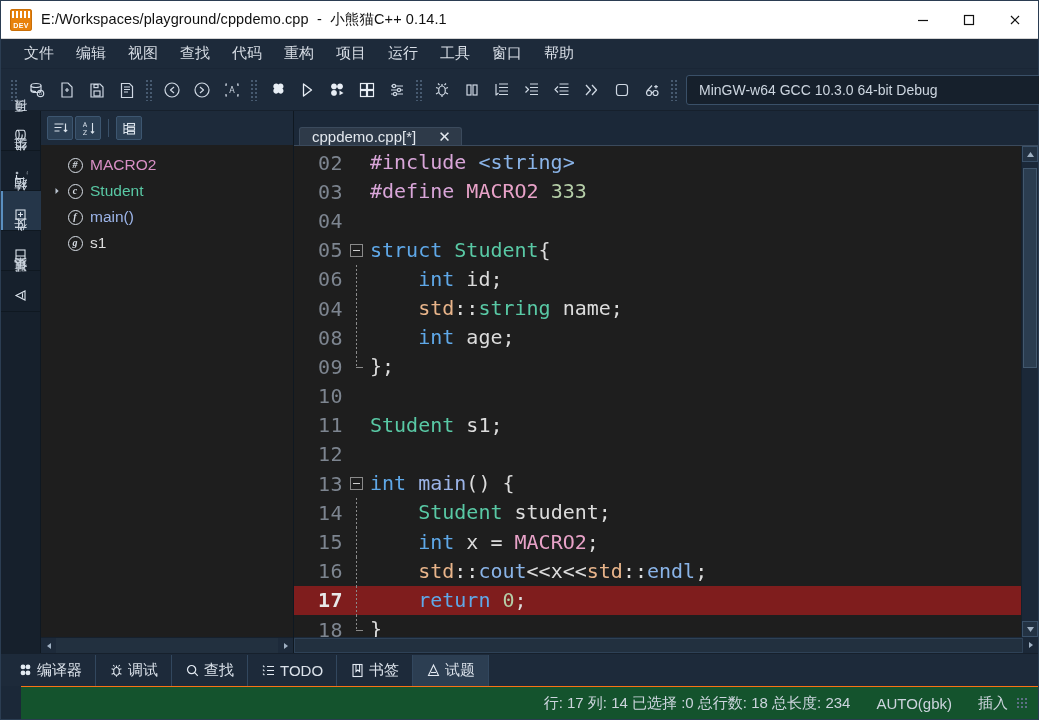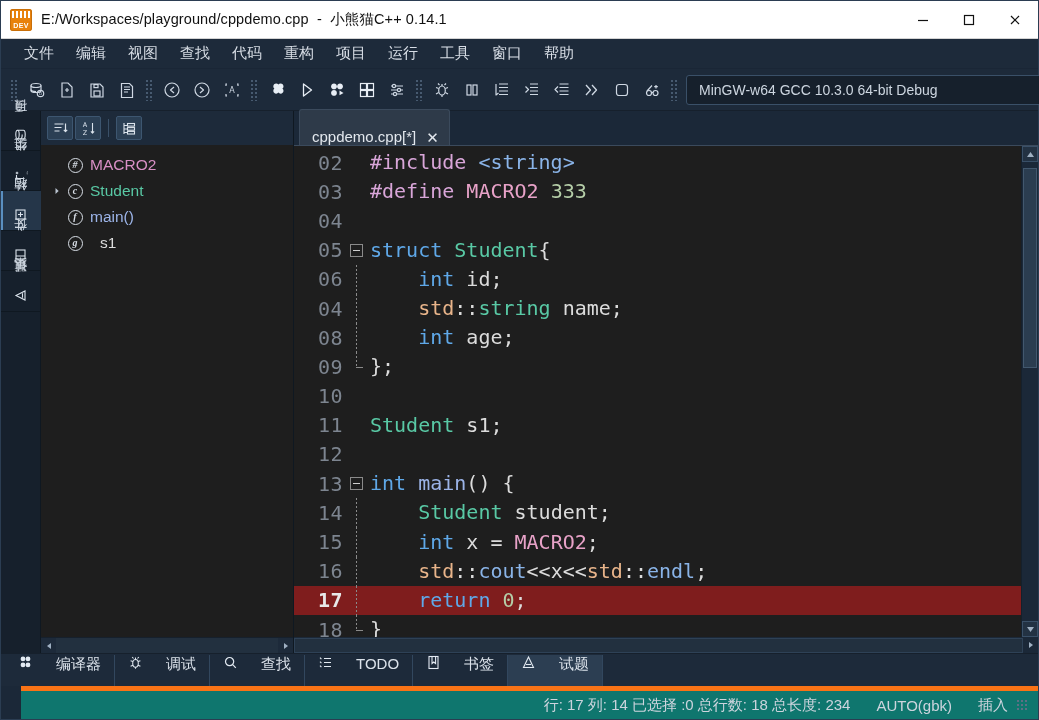--- a/index.html
+++ b/index.html
@@ -118,22 +118,22 @@
   .panel-hscroll { height:16px; flex:0 0 16px; background:#1d2a3a; display:flex; align-items:center;
                    border-top:1px solid #16202c; }
   .hs-arrow { width:15px; height:15px; display:flex; align-items:center; justify-content:center; }
   .hs-track { flex:1 1 auto; height:15px; background:#22303f; }
 
   
   .editor-area { flex:1 1 auto; display:flex; flex-direction:column; min-width:0; background:#1b2838; }
   .tabstrip { height:34px; flex:0 0 34px; background:#1b2838; display:flex; align-items:flex-end;
               padding-left:5px; }
   .etab {
-    height:36px; background:#2e3a49; border:1px solid #3b4a5c; border-bottom:none;
-    border-radius:3px 3px 0 0; display:flex; align-items:flex-end; padding:0 8px 0 12px; gap:8px;
+    height:18px; background:#2e3a49; border:1px solid #3b4a5c; border-bottom:none;
+    border-radius:3px 3px 0 0; display:flex; align-items:center; padding:0 8px 0 12px; gap:20px;
   }
   .etab .name { font-size:15px; color:#e3e8ee; white-space:nowrap; }
   .etab .x { font-size:15px; color:#e3e8ee; line-height:1; padding:0 2px; }
   .editor-wrap { flex:1 1 auto; display:flex; min-height:0; border-top:1px solid #3b4a5c; }
   .code-pane { flex:1 1 auto; background:#1e1e1e; position:relative; overflow:hidden; min-width:0;
                font-family:"DejaVu Sans Mono", monospace; }
   .code-rows { padding-top:2px; }
   .crow { height:29.2px; display:flex; align-items:center; white-space:pre; }
   .crow.active { background:#7f1d1d; }
   .gutter { width:56px; flex:0 0 56px; text-align:right; padding-right:7px; color:#7d8590;
@@ -158,30 +158,30 @@
   .vs-space { flex:1 1 auto; position:relative; }
   .vs-thumb { position:absolute; left:1px; right:1px; top:6px; height:200px; background:#2b3d50;
               border:1px solid #42586e; }
   .editor-hscroll { height:16px; flex:0 0 16px; background:#1b2838; display:flex; align-items:center; }
   .eh-track { flex:1 1 auto; height:15px; background:#22303f; border:1px solid #2e4156; }
 
   
   .bottom-tabs { height:33px; flex:0 0 33px; background:#1d2a3a; display:flex; align-items:center;
                  padding-left:4px; border-top:1px solid #16202c; }
   .btab {
-    height:31px; display:flex; gap:23px; padding:0 13px;
+    height:31px; display:flex; align-items:center; gap:4px; padding:0 13px;
     font-size:15px; color:#dbe2ea; border-right:1px solid #32475e;
   }
   .btab.active { background:#2c3e52; }
   .btab:first-child { border-left:none; }
   .btab svg { display:block; flex:0 0 auto; }
 
   
-  .statusbar { height:33px; flex:0 0 33px; background:#0f766e; display:flex; align-items:center;
-               justify-content:flex-end; padding-right:10px; gap:0; border-top:5px solid #f97316;margin-left:20px; }
+  .statusbar { height:33px; flex:0 0 33px; background:#14532d; display:flex; align-items:center;
+               justify-content:flex-end; padding-right:10px; gap:0; border-top:1px solid #f97316;margin-left:20px; }
   .status-text { font-size:15px; color:#ccd4dd; white-space:nowrap; }
   .status-gap { width:26px; }
   .grip-corner { width:12px; height:12px; margin-left:8px;
     background-image:radial-gradient(circle, #5d7085 1px, transparent 1.2px);
     background-size:4px 4px; }
 
   
   .t-pp   { color:#d9a6d9; }
   .t-hdr  { color:#8ab4e8; }
   .t-kw   { color:#5fa8e8; }
@@ -492,21 +492,21 @@
             <span class="kind">
               <span class="kind-circle">f</span>
             </span>
             <span style="color: rgb(156, 180, 232);">main()</span>
           </div>
           <div class="tree-row">
             <span class="tw"></span>
             <span class="kind">
               <span class="kind-circle">g</span>
             </span>
-            <span style="color: rgb(220, 220, 220); margin-left: 10px;">s1</span>
+            <span style="color: rgb(220, 220, 220);">s1</span>
           </div>
         </div>
       <div class="panel-hscroll">
         <div class="hs-arrow">
           <svg width="8" height="8" viewBox="0 0 8 8" fill="#9fb0c2">
               <path d="M6 1L2 4l4 3z"></path>
             </svg>
         </div>
         <div class="hs-track"></div>
         <div class="hs-arrow">

